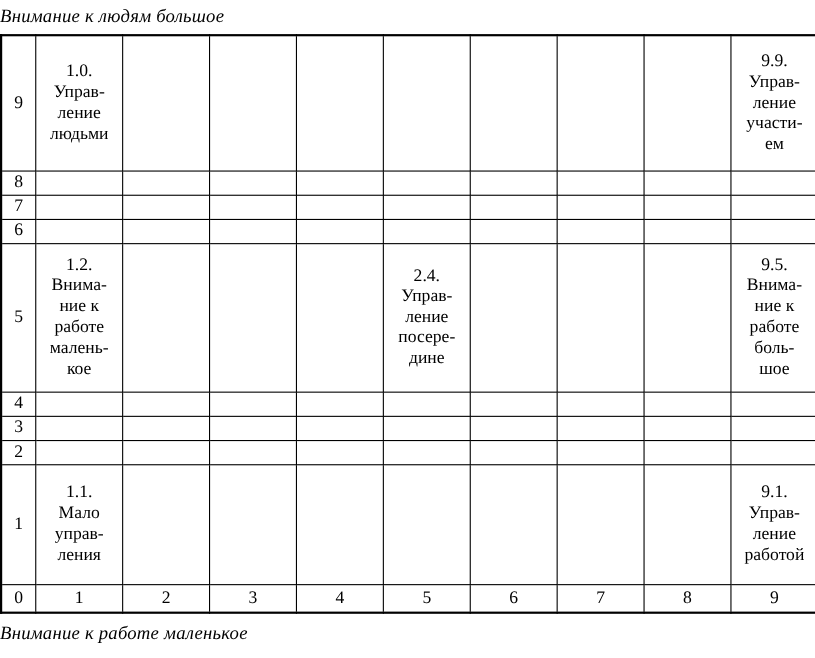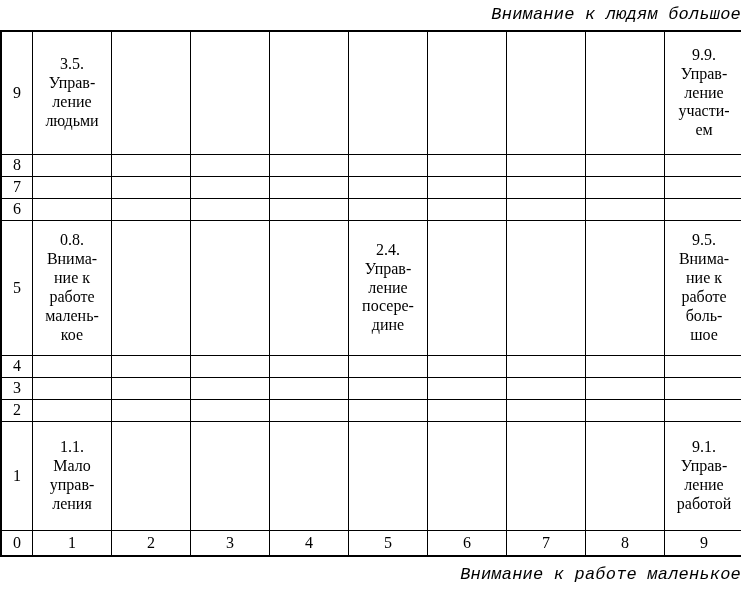--- a/index.html
+++ b/index.html
@@ -14,22 +14,22 @@
     color: #000000;
     overflow: hidden;
   }
   .page {
     position: relative;
     width: 741px;
     height: 598px;
     box-sizing: border-box;
   }
   .caption {
-    text-align: right;
-    font-family: Liberation Mono, monospace;
+    text-align: left;
+    font-family: Liberation Serif, serif;
     font-style: italic;
     font-size: 17px;
     letter-spacing: 0.2px;
   }
   .caption-top {
     padding-top: 5px;
     padding-bottom: 6px;
   }
   .caption-bottom {
     padding-top: 8px;
@@ -79,21 +79,21 @@
 <div class="page">
 
   <div class="caption caption-top">Внимание к людям большое</div>
 
   <table class="grid">
     <tbody>
 
       <tr class="tall">
         <td class="axis-y">9</td>
         <td class="cell">
-            <span class="cell-text">3.5.
+            <span class="cell-text">1.0.
 Управ-
 ление
 людьми</span>
           </td>
         <td class="cell">
             <span class="cell-text"></span>
           </td>
         <td class="cell">
             <span class="cell-text"></span>
           </td>
@@ -210,21 +210,21 @@
             <span class="cell-text"></span>
           </td>
         <td class="cell">
             <span class="cell-text"></span>
           </td>
       </tr>
 
       <tr class="mid">
         <td class="axis-y">5</td>
         <td class="cell">
-            <span class="cell-text">0.8.
+            <span class="cell-text">1.2.
 Внима-
 ние к
 работе
 малень-
 кое</span>
           </td>
         <td class="cell">
             <span class="cell-text"></span>
           </td>
         <td class="cell">

